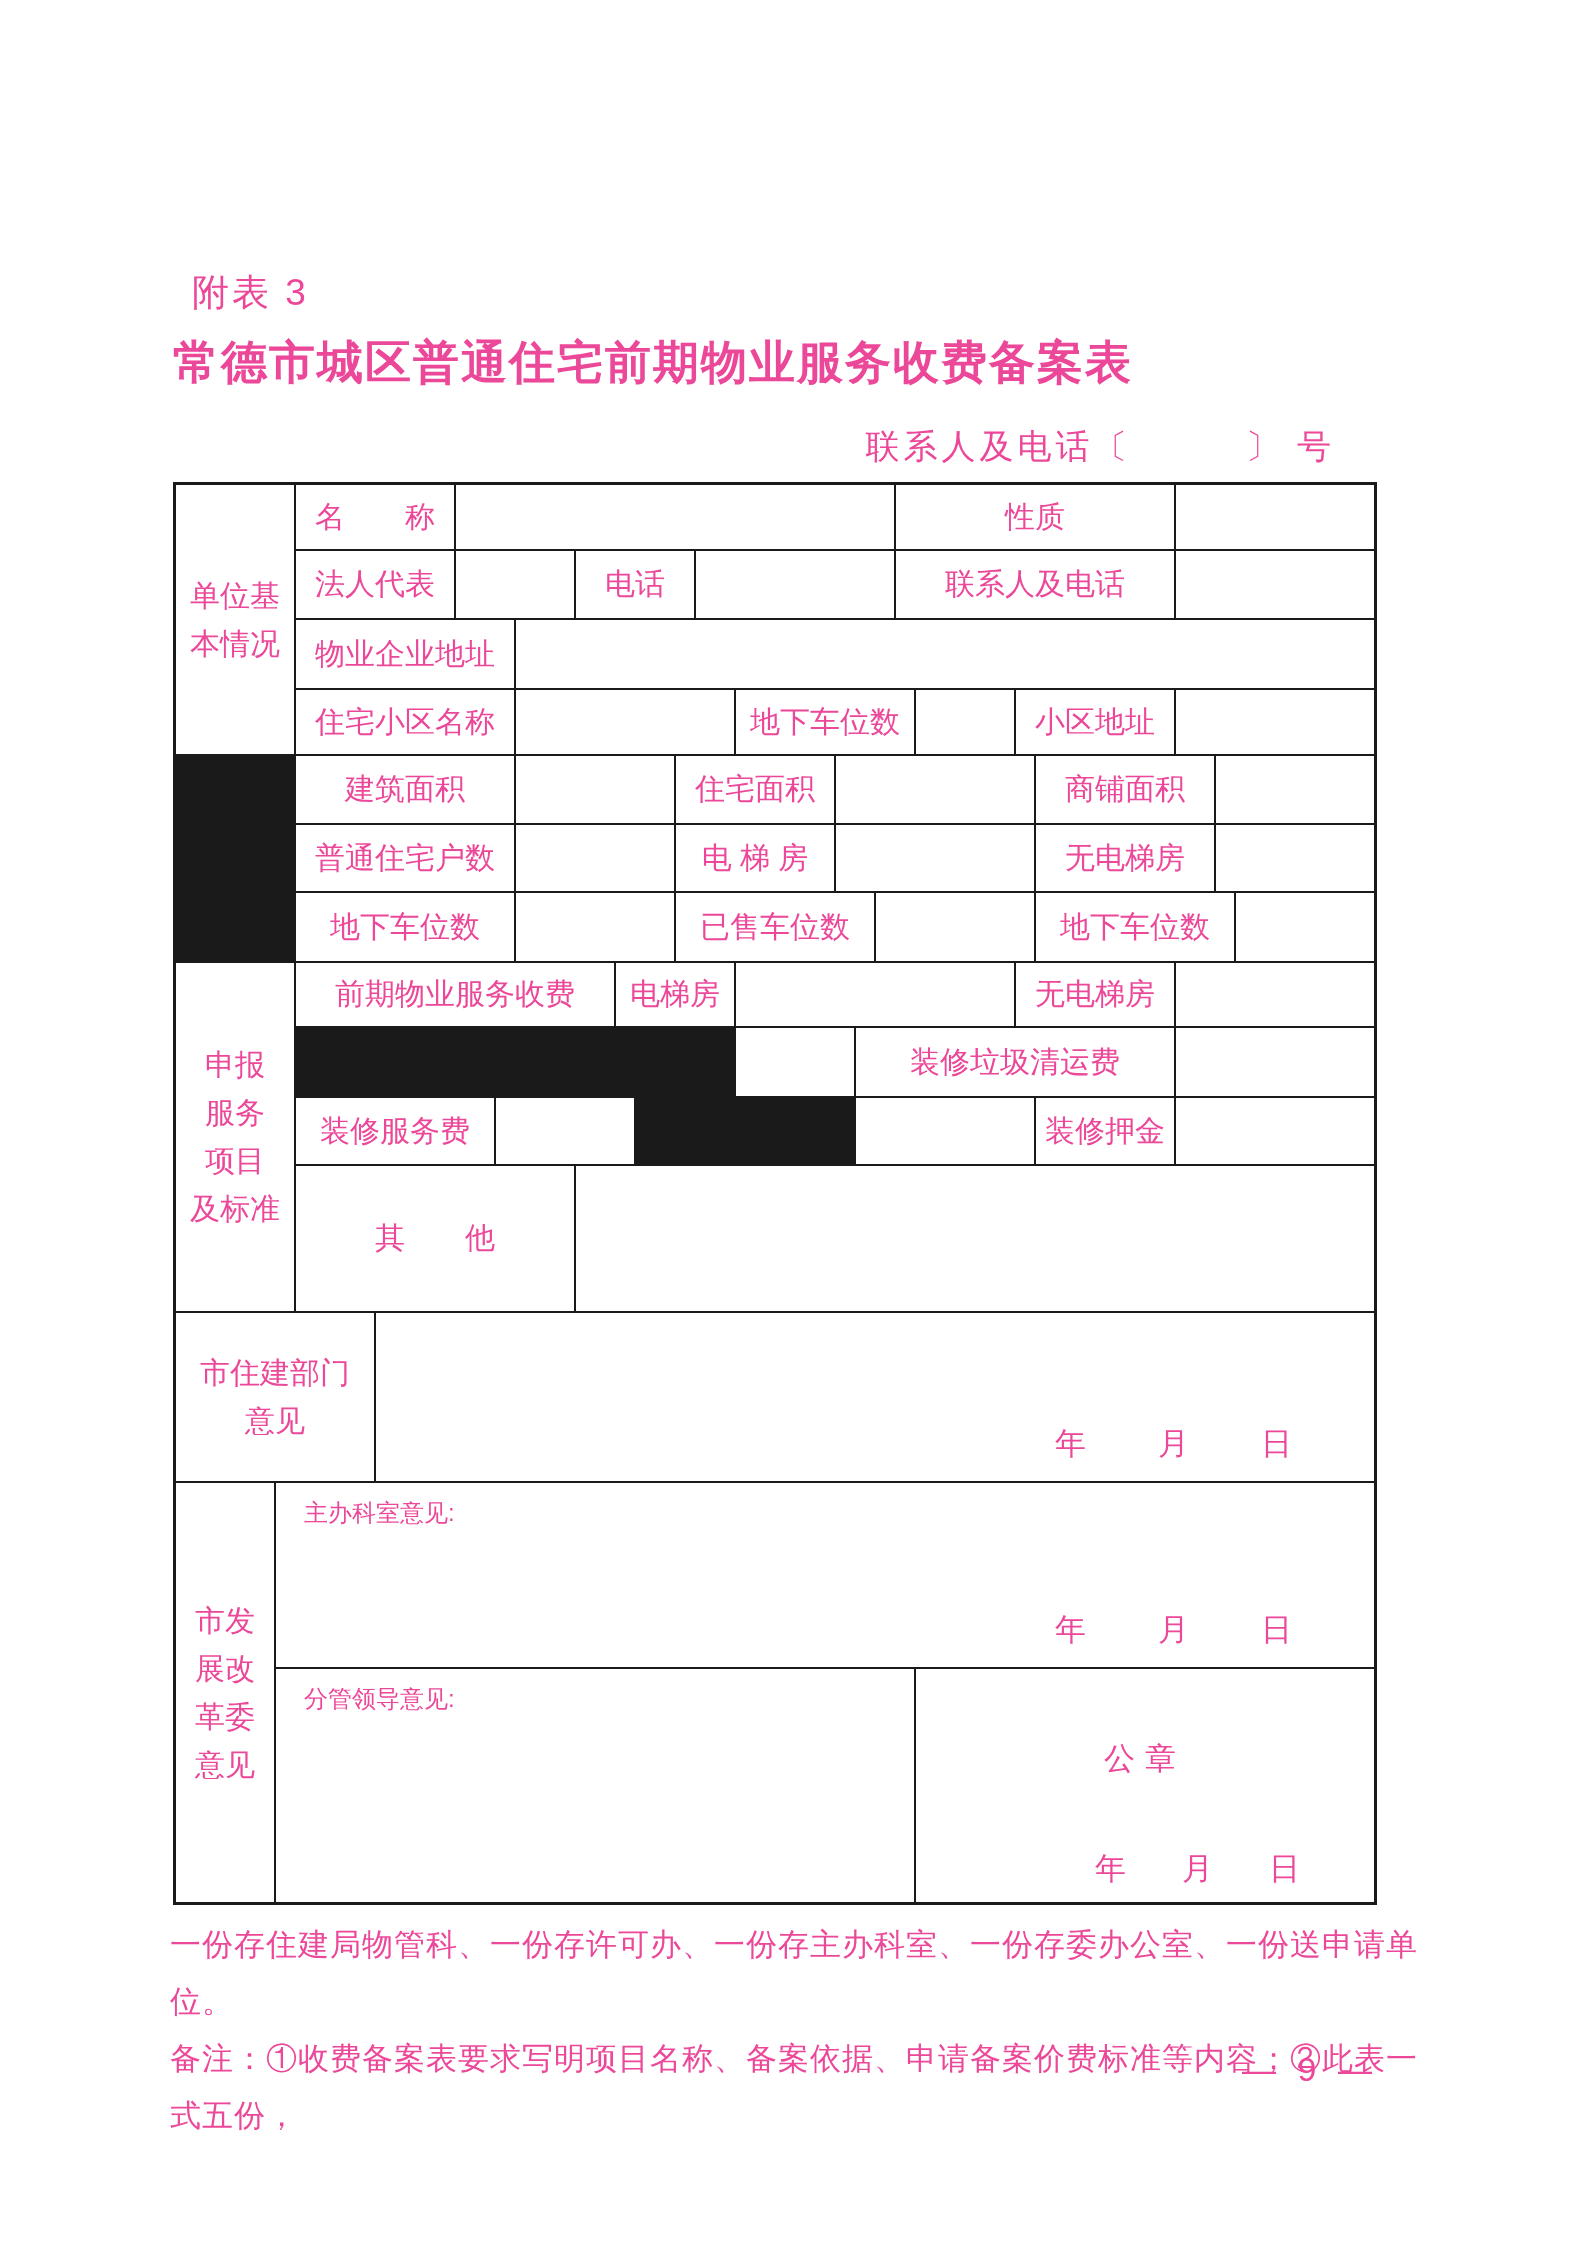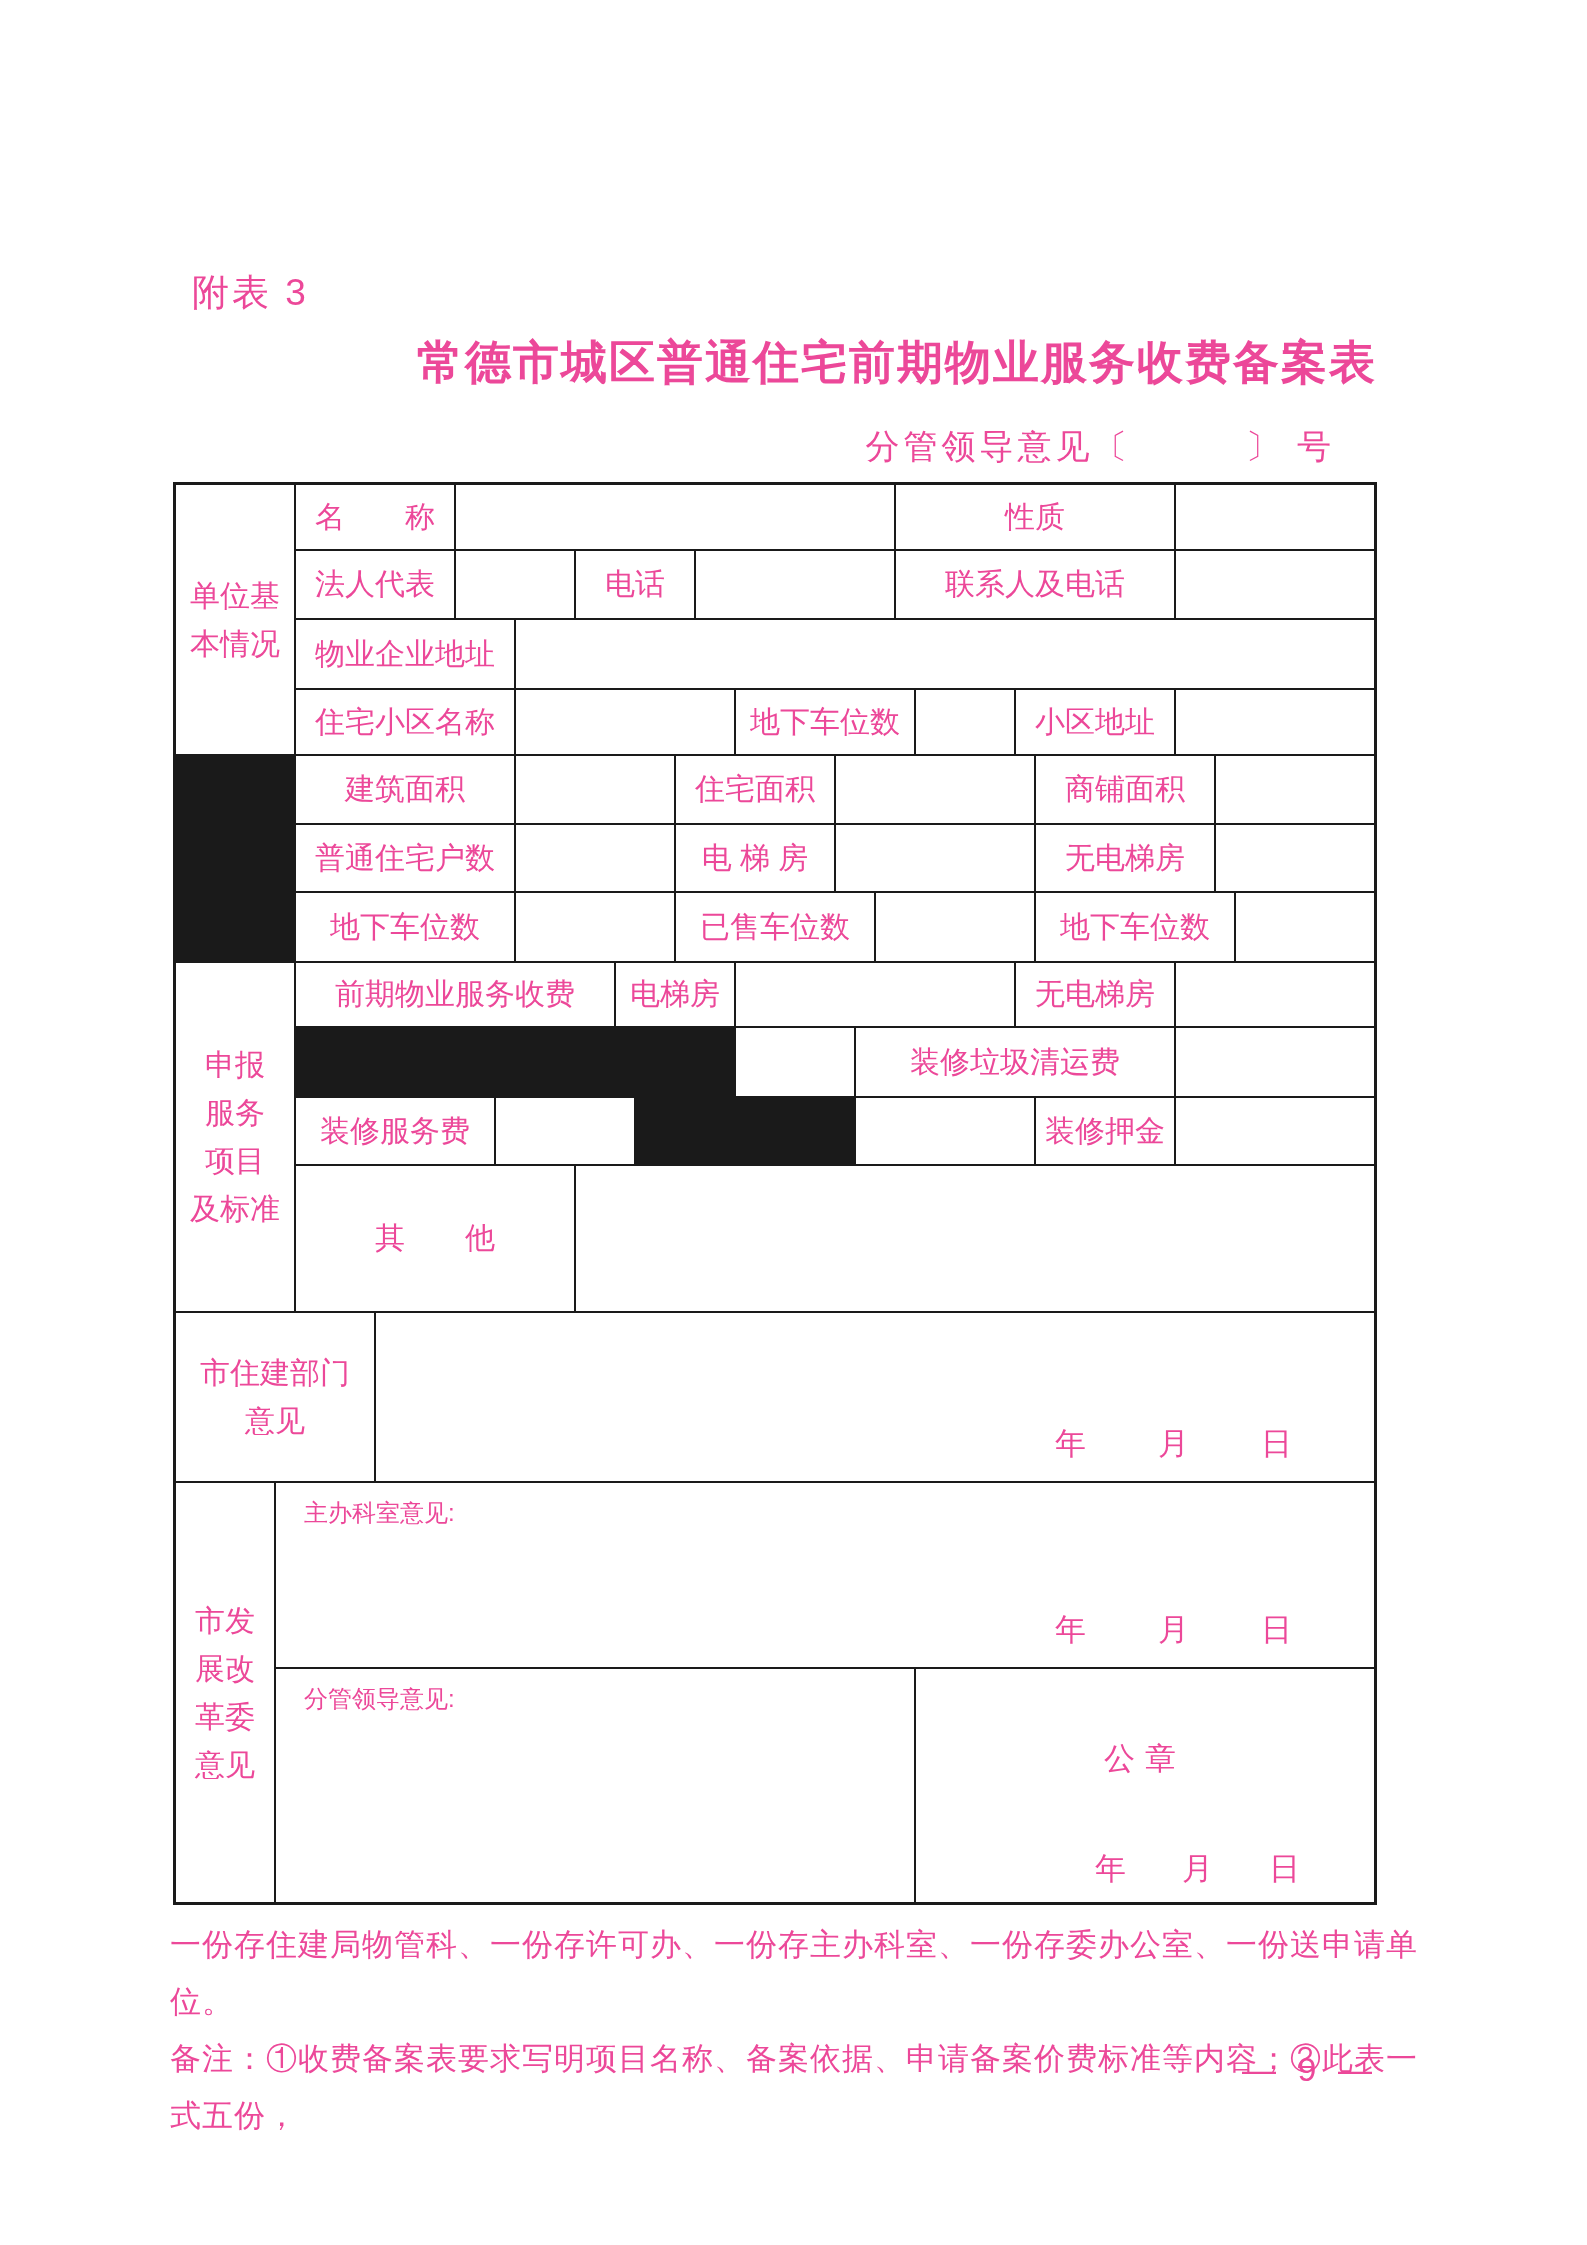--- a/index.html
+++ b/index.html
@@ -10,21 +10,21 @@
     font-family:Liberation Sans, sans-serif;
     color:#ec4899;
     overflow:hidden;
   }
   .attachment{
     position:absolute;left:192px;top:268px;
     font-size:37px;letter-spacing:3px;
   }
   .doc-title{
     position:absolute;left:173px;top:332px;width:1204px;
-    text-align:right;font-size:46px;font-weight:bold;letter-spacing:2px;
+    text-align:left;font-size:46px;font-weight:bold;letter-spacing:2px;
   }
   .doc-number{
     position:absolute;left:173px;top:424px;width:1162px;
     text-align:right;font-size:34px;letter-spacing:4px;
   }
   
   .form-table{
     position:absolute;left:173px;top:482px;
     width:1204px;height:1423px;
     box-sizing:border-box;
@@ -71,21 +71,21 @@
     text-align:center;font-size:34px;letter-spacing:6px;
   }
 </style>
 </head>
 <body>
 
 <div class="page">
 
   <div class="attachment">附表 3</div>
   <div class="doc-title">常德市城区普通住宅前期物业服务收费备案表</div>
-  <div class="doc-number">分管领导意见〔　　　〕 号</div>
+  <div class="doc-number">联系人及电话〔　　　〕 号</div>
 
   <div class="form-table">
 
     <div class="cell sec-label" style="grid-area:1/1/5/7">单位基
 本情况</div>
 
     <div class="cell" style="grid-area:1/7/2/15">名　　称</div>
     <div class="cell blank" style="grid-area:1/15/2/37"></div>
     <div class="cell" style="grid-area:1/37/2/51">性质</div>
     <div class="cell blank" style="grid-area:1/51/2/61"></div>

